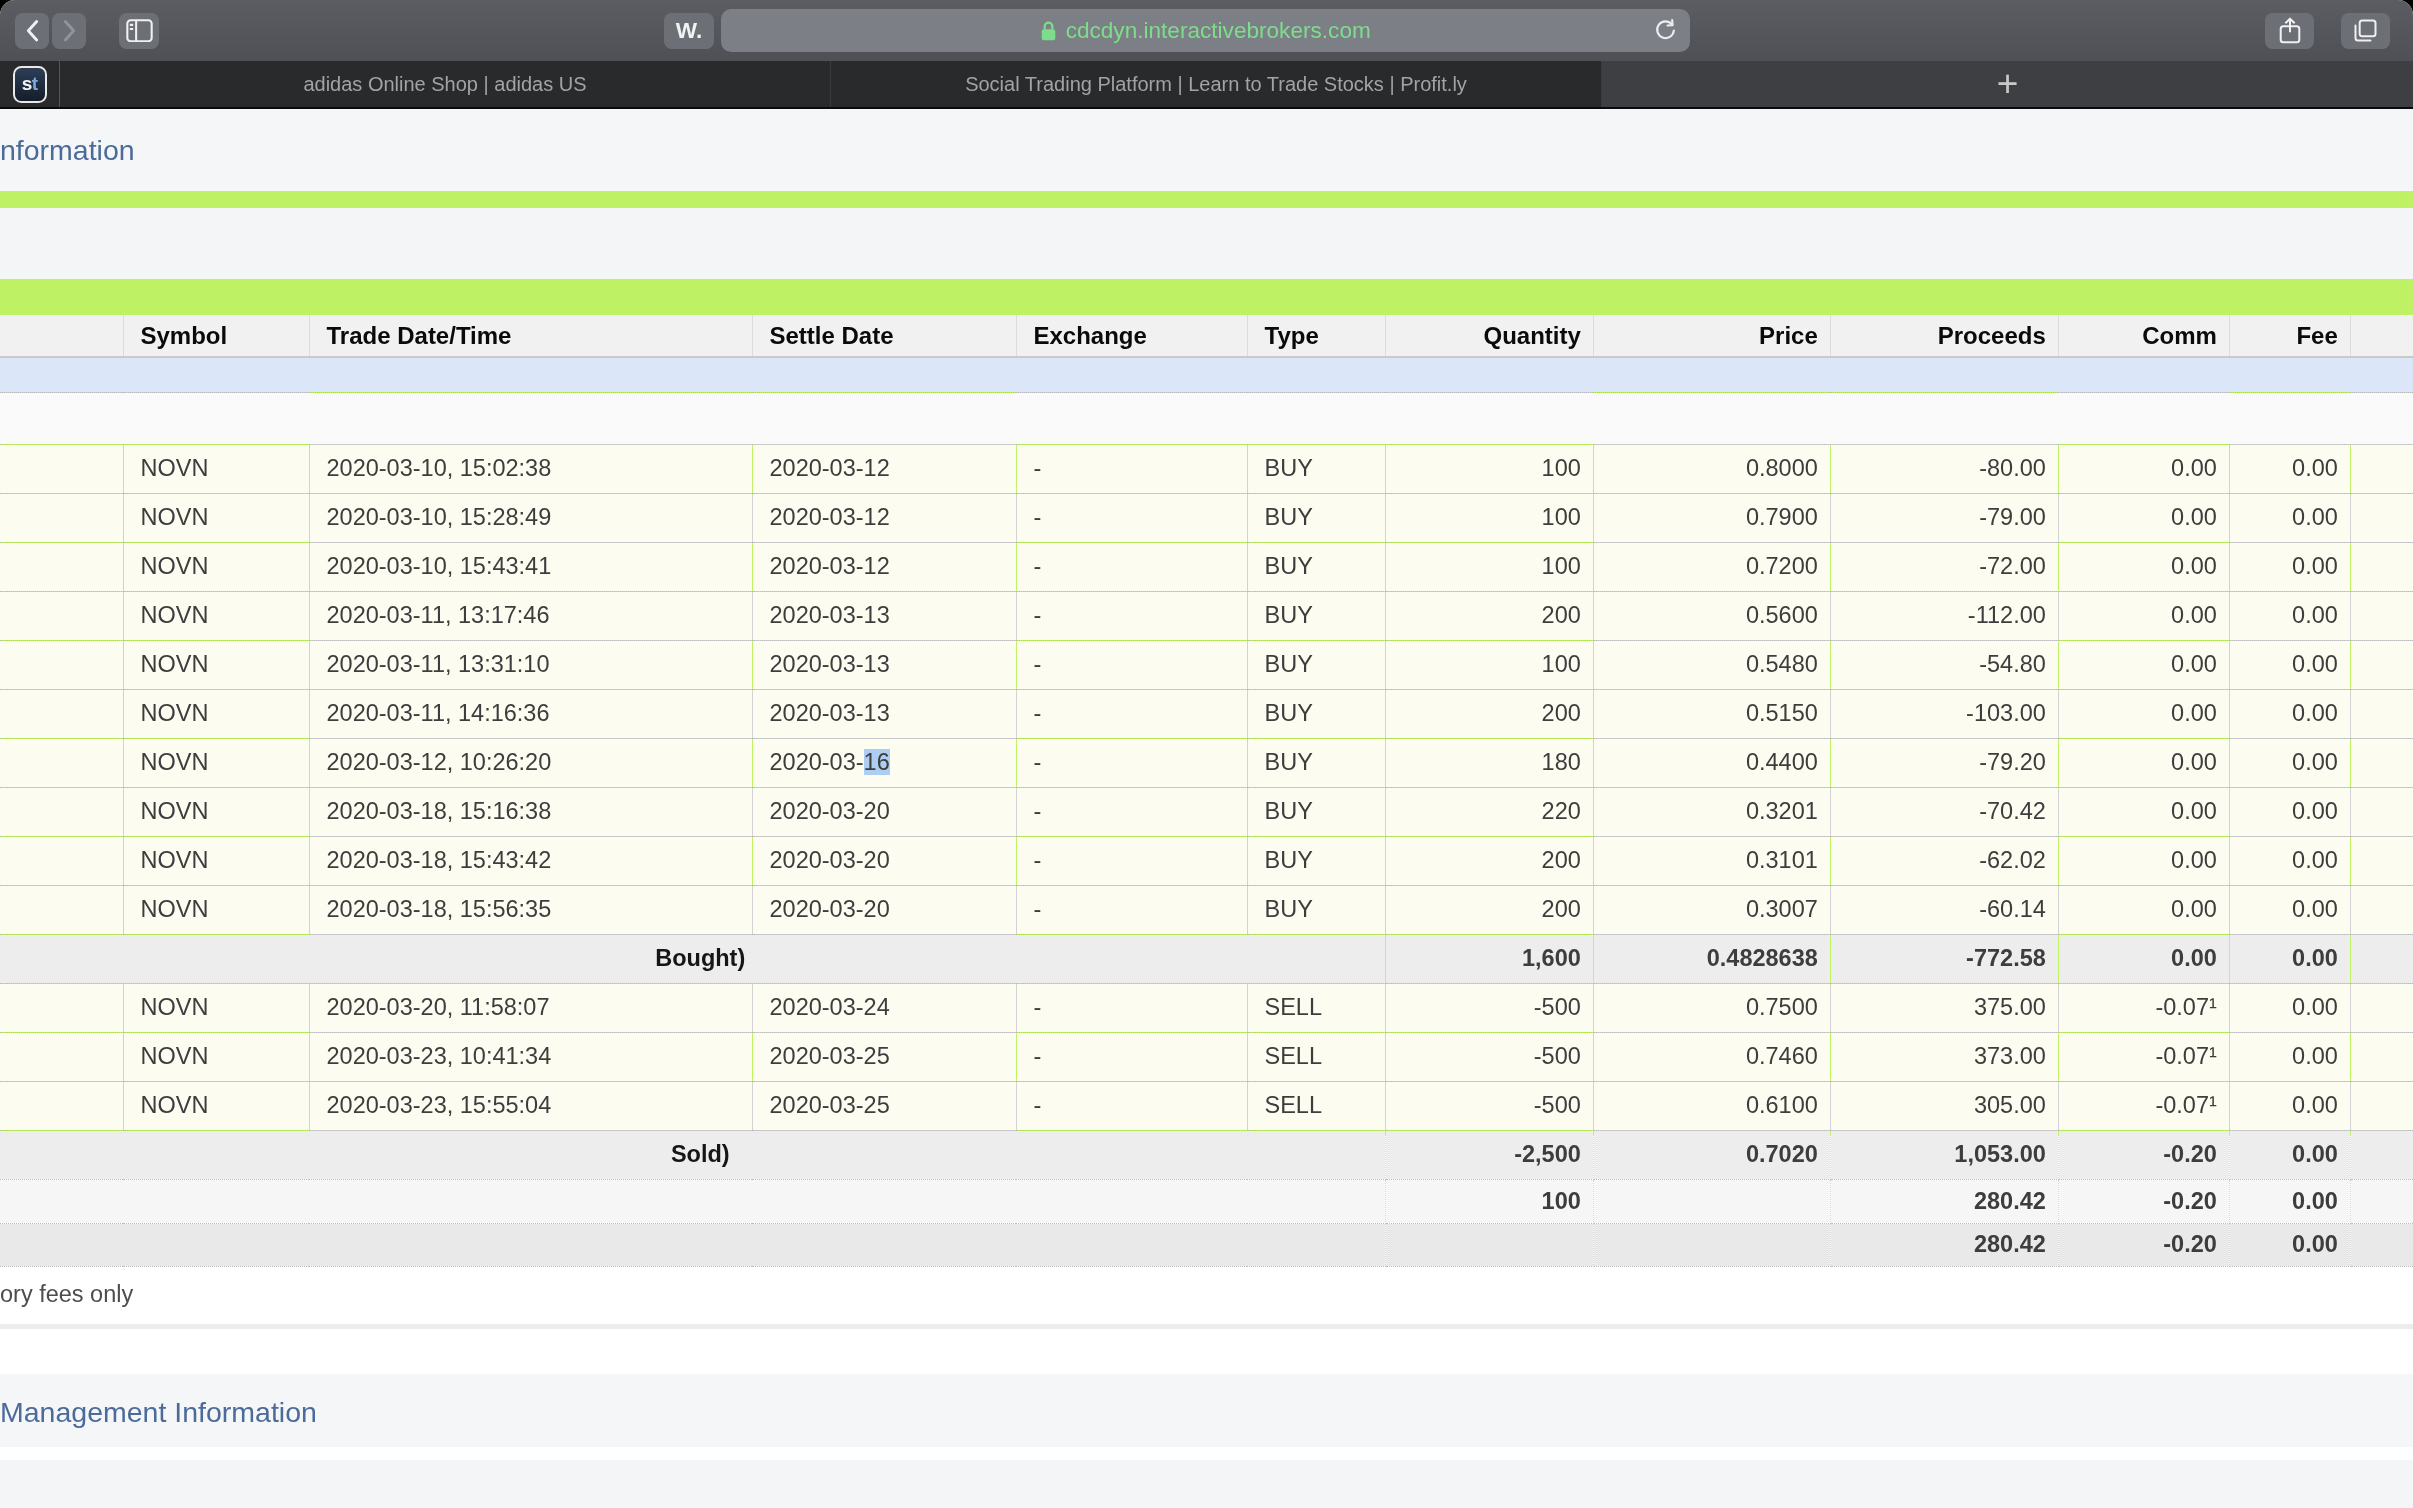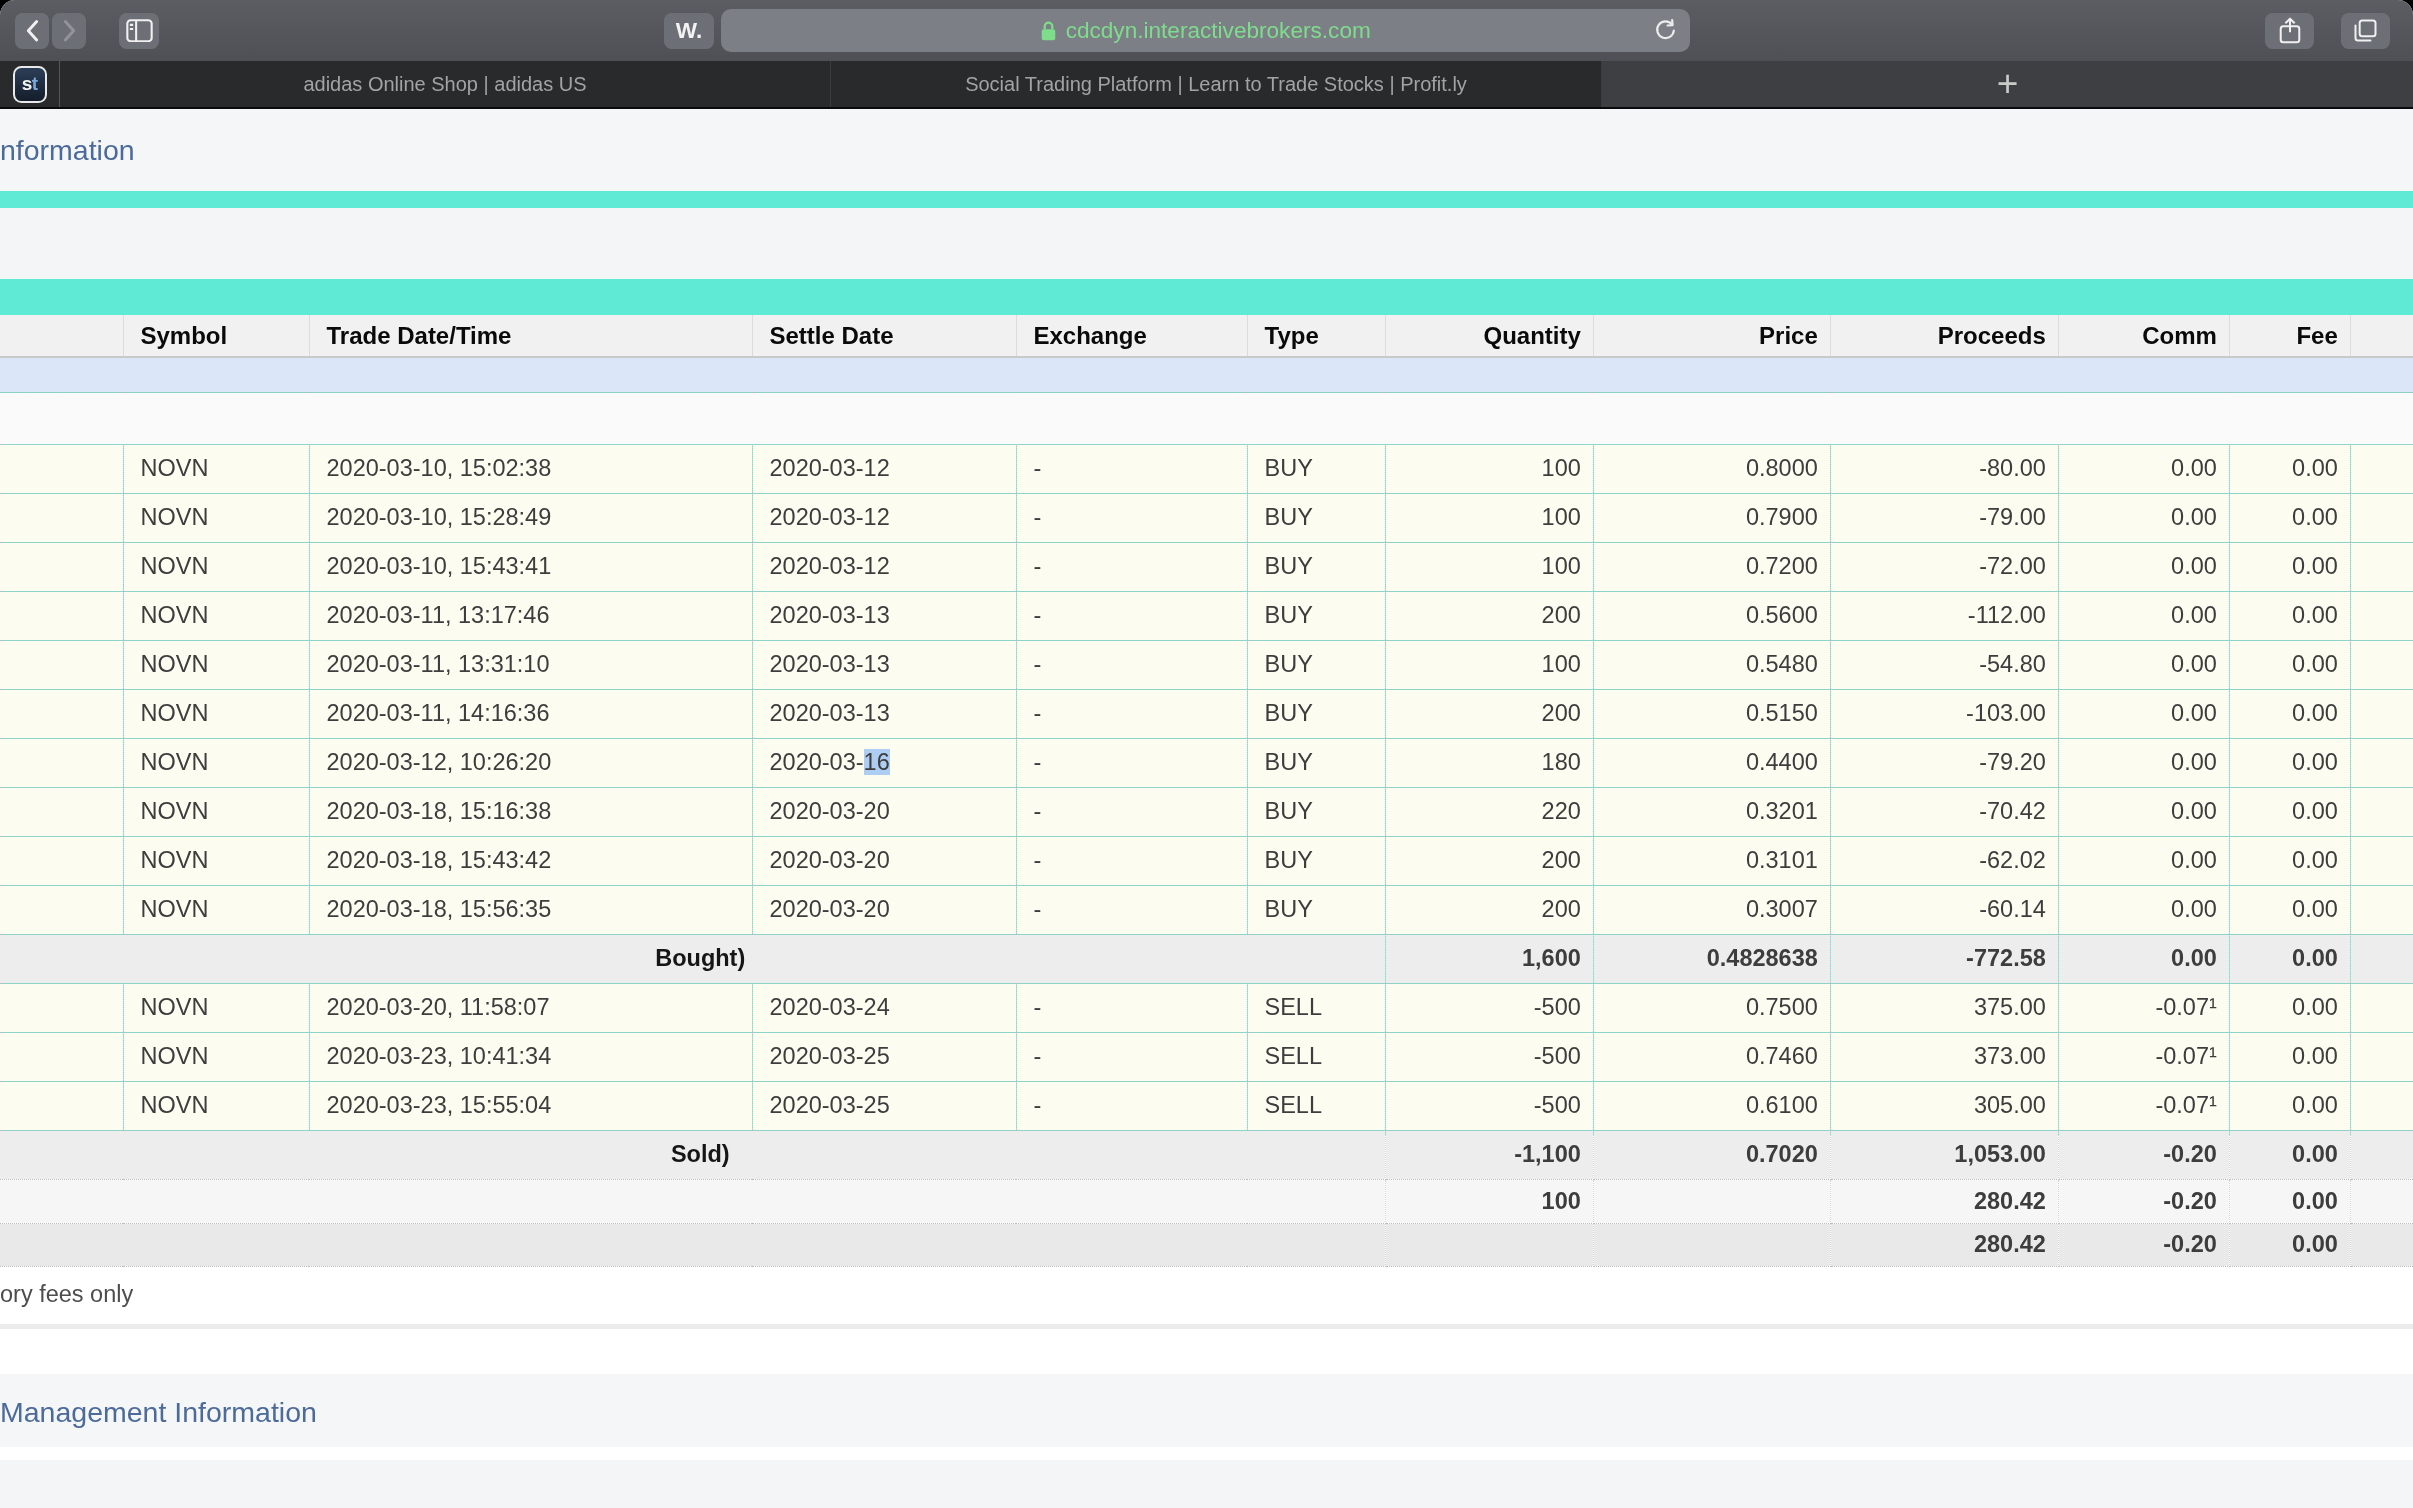--- a/index.html
+++ b/index.html
@@ -30,21 +30,21 @@
     background:linear-gradient(#2c3e57,#141d2a);display:flex;align-items:center;justify-content:center;
     font-weight:bold;font-size:19px;letter-spacing:-0.8px;}
   #st-icon .s1{color:#f3f3f3;} #st-icon .s2{color:#7aa7dc;}
   .tab{width:771px;display:flex;align-items:center;justify-content:center;
     color:#a3a3a3;font-size:20px;border-right:1.7px solid #3a3b3c;}
   .tab.active{background:#606166;color:#ececec;}
   #newtab{flex:1;background:#3e3f42;display:flex;align-items:center;justify-content:center;
     color:#c9c9c9;font-size:37px;font-weight:200;}
 
   
-  #content{position:absolute;left:0;top:109px;width:2413px;height:1027px;background:#5eead4;}
+  #content{position:absolute;left:0;top:109px;width:2413px;height:1027px;background:#bef264;}
   .band{position:absolute;left:0;width:2413px;background:#f5f6f7;}
   #band1{top:0;height:82px;}
   #band2{top:99px;height:71px;background:#f4f5f6;}
   .sec-heading{position:absolute;left:0;color:#4c6b9a;font-size:28.5px;white-space:nowrap;}
   #heading1{top:25px;}
   #heading3{top:1287px;}
   #footnote{position:absolute;left:0;top:1172px;color:#4d4d4d;font-size:23.5px;white-space:nowrap;}
   #divider1{position:absolute;left:0;top:1215px;width:2413px;height:5px;background:#ececec;}
   #band3{top:1265px;height:73px;}
   #band4{top:1351px;height:49px;background:#f4f5f6;}
@@ -374,21 +374,21 @@
             <td class="al">SELL</td>
             <td class="ar">-500</td>
             <td class="ar">0.6100</td>
             <td class="ar">305.00</td>
             <td class="ar">-0.07¹</td>
             <td class="ar">0.00</td>
             <td></td>
           </tr>
           <tr class="total">
             <td class="lbl" colspan="6">Sold)</td>
-            <td class="ar">-1,100</td>
+            <td class="ar">-2,500</td>
             <td class="ar">0.7020</td>
             <td class="ar">1,053.00</td>
             <td class="ar">-0.20</td>
             <td class="ar">0.00</td>
             <td></td>
           </tr>
           <tr class="sub-light">
             <td class="lbl" colspan="6"></td>
             <td class="ar">100</td>
             <td class="ar"></td>

